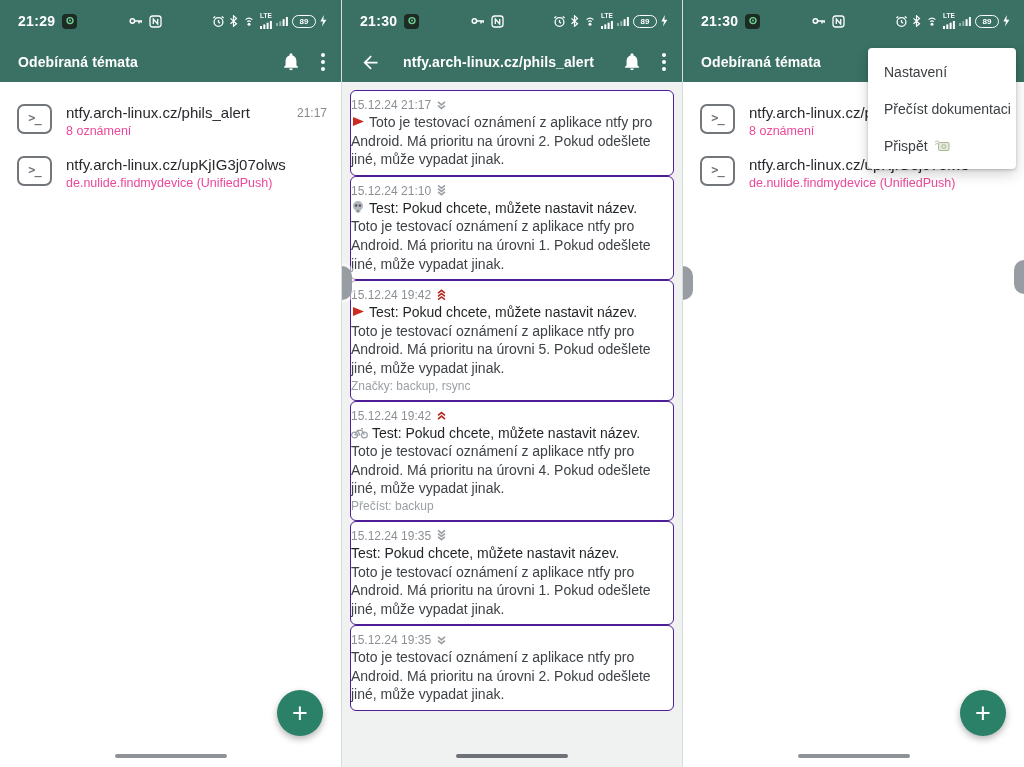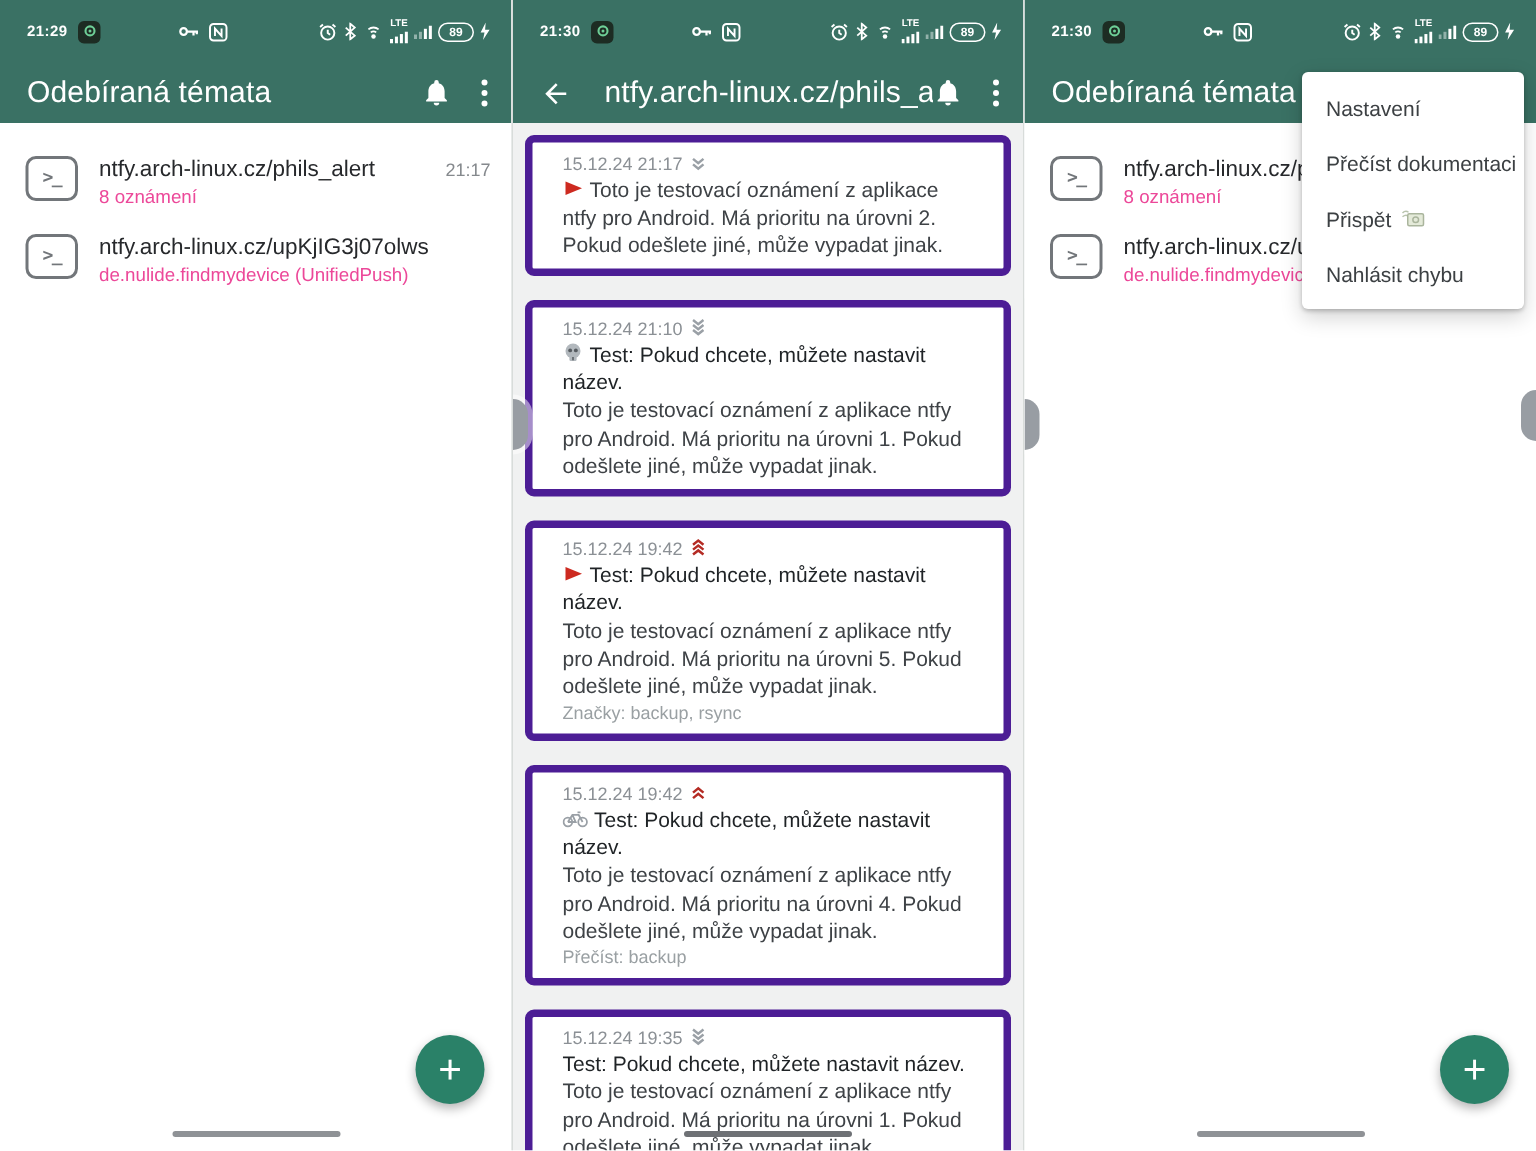--- a/index.html
+++ b/index.html
@@ -6,49 +6,49 @@
   html,body { width:1024px; height:767px; overflow:hidden; }
   body { display:flex; font-family:"Liberation Sans", sans-serif; background:#fff; }
 
   .panel { position:relative; height:767px; background:#fff; overflow:hidden; flex:none; }
   .panel-left  { width:341px; }
   .panel-mid   { width:342px; border-left:1px solid #d8dcda; border-right:1px solid #d8dcda; background:#f0f1f1; }
   .panel-right { width:341px; }
 
   
   .statusbar { height:42px; background:#3a7164; display:flex; align-items:center; padding:0 14px 0 18px; color:#fff; }
-  .sb-time { font-size:10px; font-weight:700; letter-spacing:.3px; }
+  .sb-time { font-size:14px; font-weight:700; letter-spacing:.3px; }
   .sb-appicon { width:15px; height:15px; border-radius:4px; background:#1d2c23; margin-left:7px; display:flex; align-items:center; justify-content:center; }
   .sb-center { margin-left:52px; display:flex; align-items:center; gap:6px; }
   .sb-right { margin-left:auto; display:flex; align-items:center; gap:4px; }
   .sb-batt { width:24px; height:13px; border:1.4px solid #fff; border-radius:7px; display:flex; align-items:center; justify-content:center; font-size:8px; font-weight:700; color:#fff; }
   .sb-lte { display:flex; flex-direction:column; align-items:center; line-height:1; }
   .sb-lte .lte-txt { font-size:6.5px; font-weight:700; margin-bottom:1px; }
 
   .appbar { height:40px; background:#3a7164; display:flex; align-items:center; padding:0 14px 0 18px; color:#fff; }
-  .appbar-title { font-size:20px; font-weight:400; letter-spacing:.1px; white-space:nowrap; overflow:hidden; }
+  .appbar-title { font-size:14px; font-weight:700; letter-spacing:.1px; white-space:nowrap; overflow:hidden; }
   .appbar-actions { margin-left:auto; display:flex; align-items:center; gap:18px; }
   .back-btn { margin-right:22px; display:flex; align-items:center; }
   .dots { display:flex; flex-direction:column; gap:3px; padding:2px; }
   .dots span { width:4px; height:4px; border-radius:50%; background:#fff; }
 
   
   .topic-list { padding-top:13px; background:#fff; }
   .topic-row { display:flex; align-items:flex-start; padding:9px 14px 9px 17px; }
   .term-icon { width:35px; height:30px; border:2.5px solid #72767a; border-radius:7px; color:#72767a;
                font-family:"DejaVu Sans Mono", monospace; font-size:12px; font-weight:700; letter-spacing:-1px;
                display:flex; align-items:center; justify-content:center; margin-right:14px; flex:none; padding-bottom:2px; }
   .topic-texts { min-width:0; }
   .topic-title { font-size:15px; color:#27292c; white-space:nowrap; }
   .topic-sub { font-size:12.5px; color:#ec4899; margin-top:3px; white-space:nowrap; }
   .topic-time { margin-left:auto; font-size:12px; color:#85898d; padding-top:2px; }
 
   
   .cards { padding:8px 0 0; }
-  .card { background:#fff; border:5px solid #4c1d95; border-radius:6px; margin:0 8px 16px; padding:6px 20px 6px; overflow:hidden; }
+  .card { background:#fff; border:1px solid #4c1d95; border-radius:6px; margin:0 8px 0; padding:6px 0 6px; overflow:hidden; }
   .card-date { display:flex; align-items:center; gap:5px; font-size:12px; color:#8b9095; height:16px; }
   .card-title { font-size:14px; line-height:18.6px; font-weight:400; color:#1f2326; }
   .card-body { font-size:14px; line-height:18.6px; color:#3e4246; }
   .card-tags { font-size:12px; color:#9aa0a3; margin-top:1px; height:15px; }
   .emoji { display:inline-block; vertical-align:-1px; margin-right:4px; }
 
   
   .fab { position:absolute; right:18px; bottom:31px; width:46px; height:46px; border-radius:50%;
          background:#2a8168; color:#fff; display:flex; align-items:center; justify-content:center;
          font-size:27px; font-weight:300; box-shadow:0 3px 7px rgba(0,0,0,.3); }
@@ -481,23 +481,20 @@
     <div class="menu-item">
         <span>Přispět</span>
         <span class="emoji">
           <svg width="16" height="12" viewBox="0 0 16 12">
             <path d="M1 2 q2 -2 4 -0.5 M1 4.5 q2 -1.6 3.6 -0.6" stroke="#b9c4ae" fill="none" stroke-width="1"></path>
             <rect x="4.5" y="2.5" width="10.5" height="8" rx="1" fill="#e4ead9" stroke="#aab59d" stroke-width="1"></rect>
             <circle cx="9.8" cy="6.5" r="1.9" fill="none" stroke="#aab59d" stroke-width="1"></circle>
           </svg>
         </span>
       </div>
-    <div class="menu-item">
-        <span>Nahlásit chybu</span>
-      </div>
   </div>
 
   <div class="edge-pill pill-left" style="top:266px"></div>
   <div class="edge-pill pill-right" style="top:260px"></div>
 
   <div class="fab">
       <span>+</span>
     </div>
   <div class="gesture-bar"></div>
 </div>

